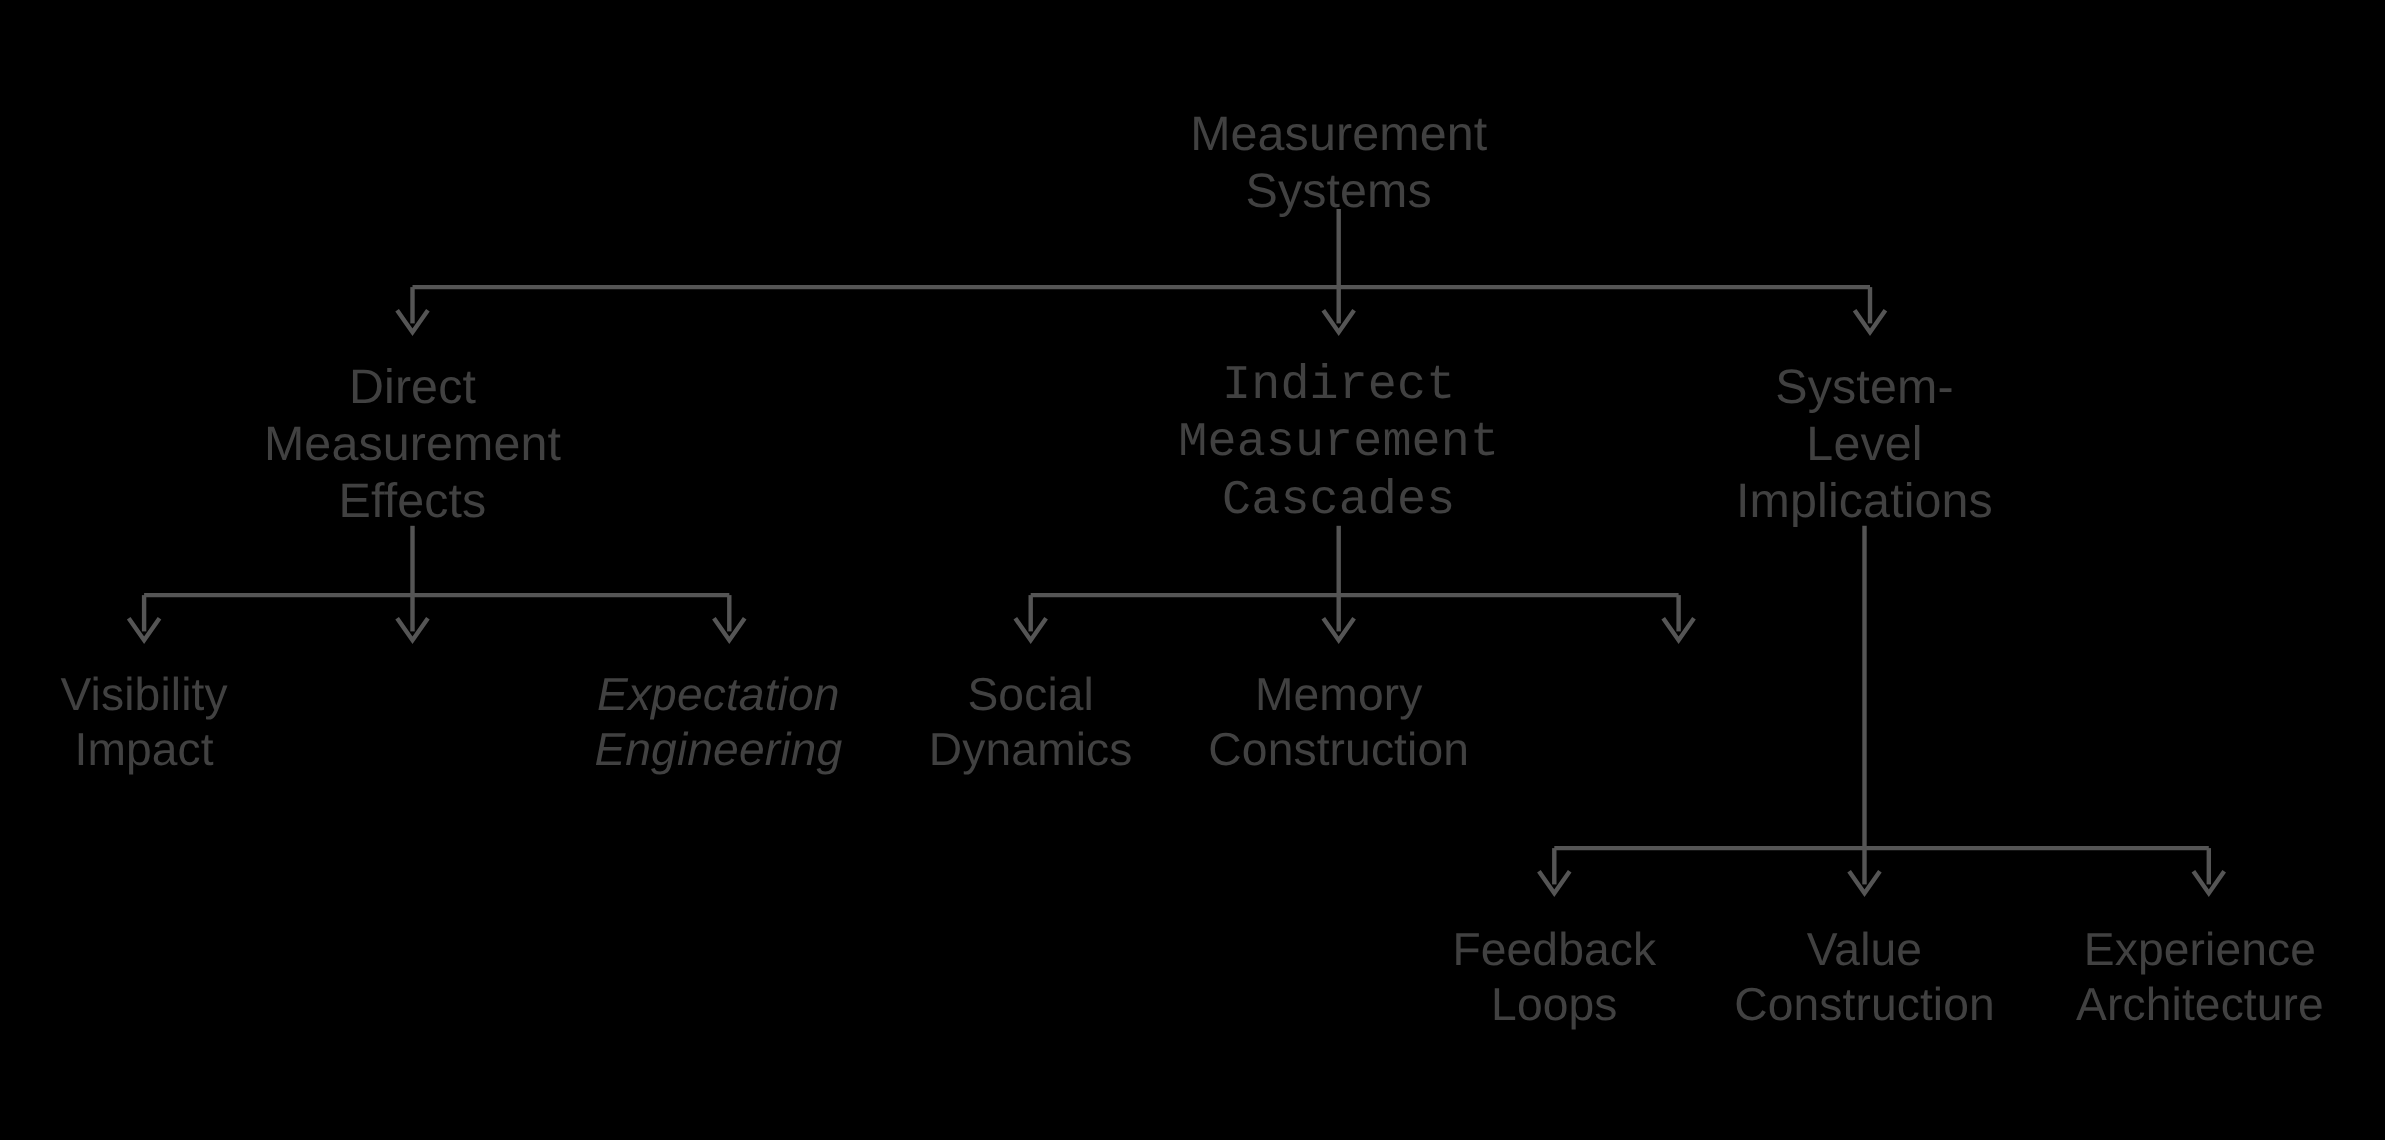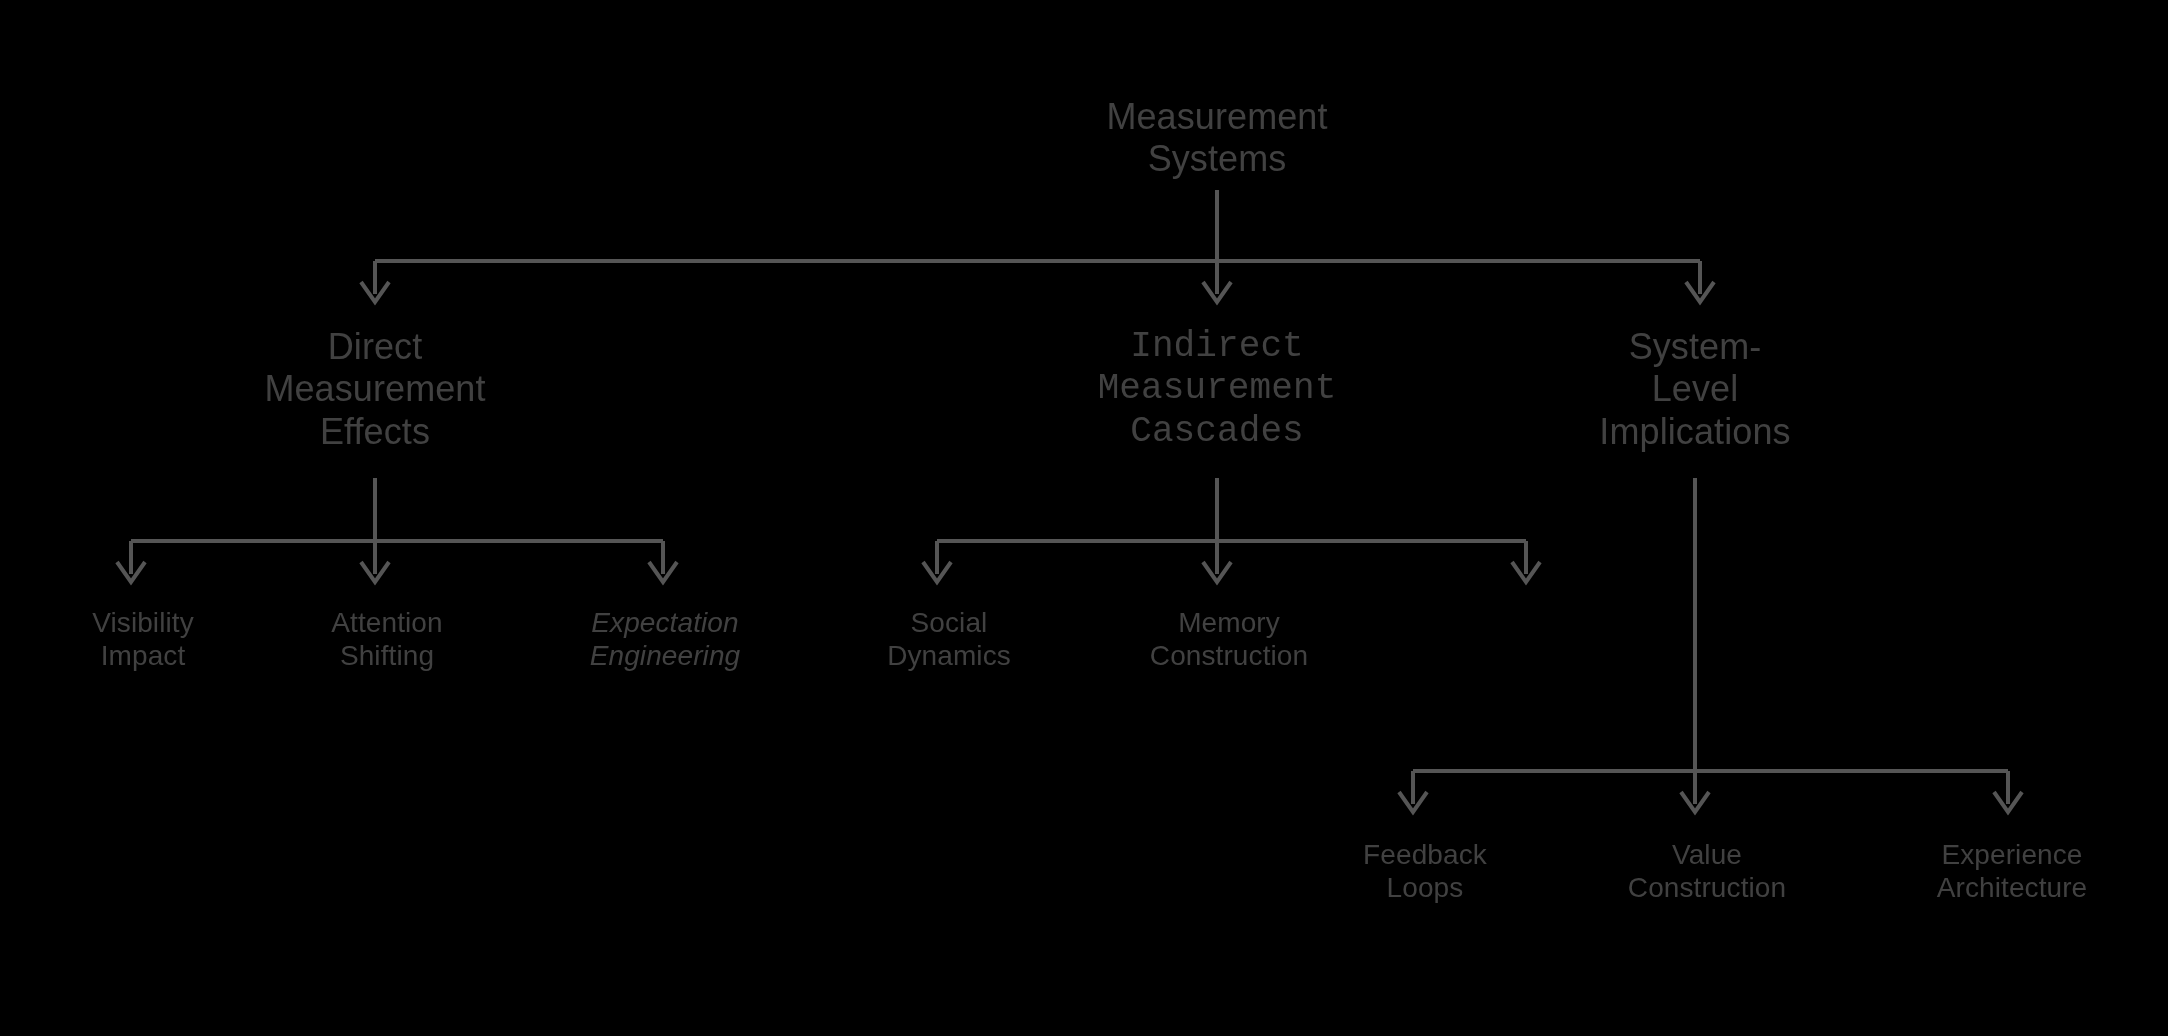--- a/index.html
+++ b/index.html
@@ -29,25 +29,24 @@
     position: absolute;
     text-align: center;
     color: #414141;
     line-height: 1.18;
     white-space: pre-line;
     letter-spacing: 0.1px;
     transform: translateX(-50%);
   }
   .node-root,
   .node-branch {
-    font-size: 36px;
+    font-size: 44px;
   }
   .node-leaf {
-    font-size: 28px;
-    margin-left: 12px;
+    font-size: 42px;
   }
 </style>
 </head>
 <body>
 
 <div id="diagram-root">
 
   <svg id="connector-layer" viewBox="0 0 2168 1036" width="2168" height="1036" aria-hidden="true">
     <g fill="none" stroke="#555555" stroke-width="4" stroke-linecap="butt" stroke-linejoin="miter">
 
@@ -101,22 +100,20 @@
 Effects</div>
   <div class="node node-branch" style="left:1217px; top:326px;font-family:Liberation Mono, monospace;">Indirect
 Measurement
 Cascades</div>
   <div class="node node-branch" style="left:1695px; top:326px;">System-
 Level
 Implications</div>
 
   <div class="node node-leaf" style="left:131px; top:606px;">Visibility
 Impact</div>
-  <div class="node node-leaf" style="left:375px; top:606px;">Attention
-Shifting</div>
   <div class="node node-leaf" style="left:653px; top:606px;font-style:italic;">Expectation
 Engineering</div>
 
   <div class="node node-leaf" style="left:937px; top:606px;">Social
 Dynamics</div>
   <div class="node node-leaf" style="left:1217px; top:606px;">Memory
 Construction</div>
 
   <div class="node node-leaf" style="left:1413px; top:838px;">Feedback
 Loops</div>

